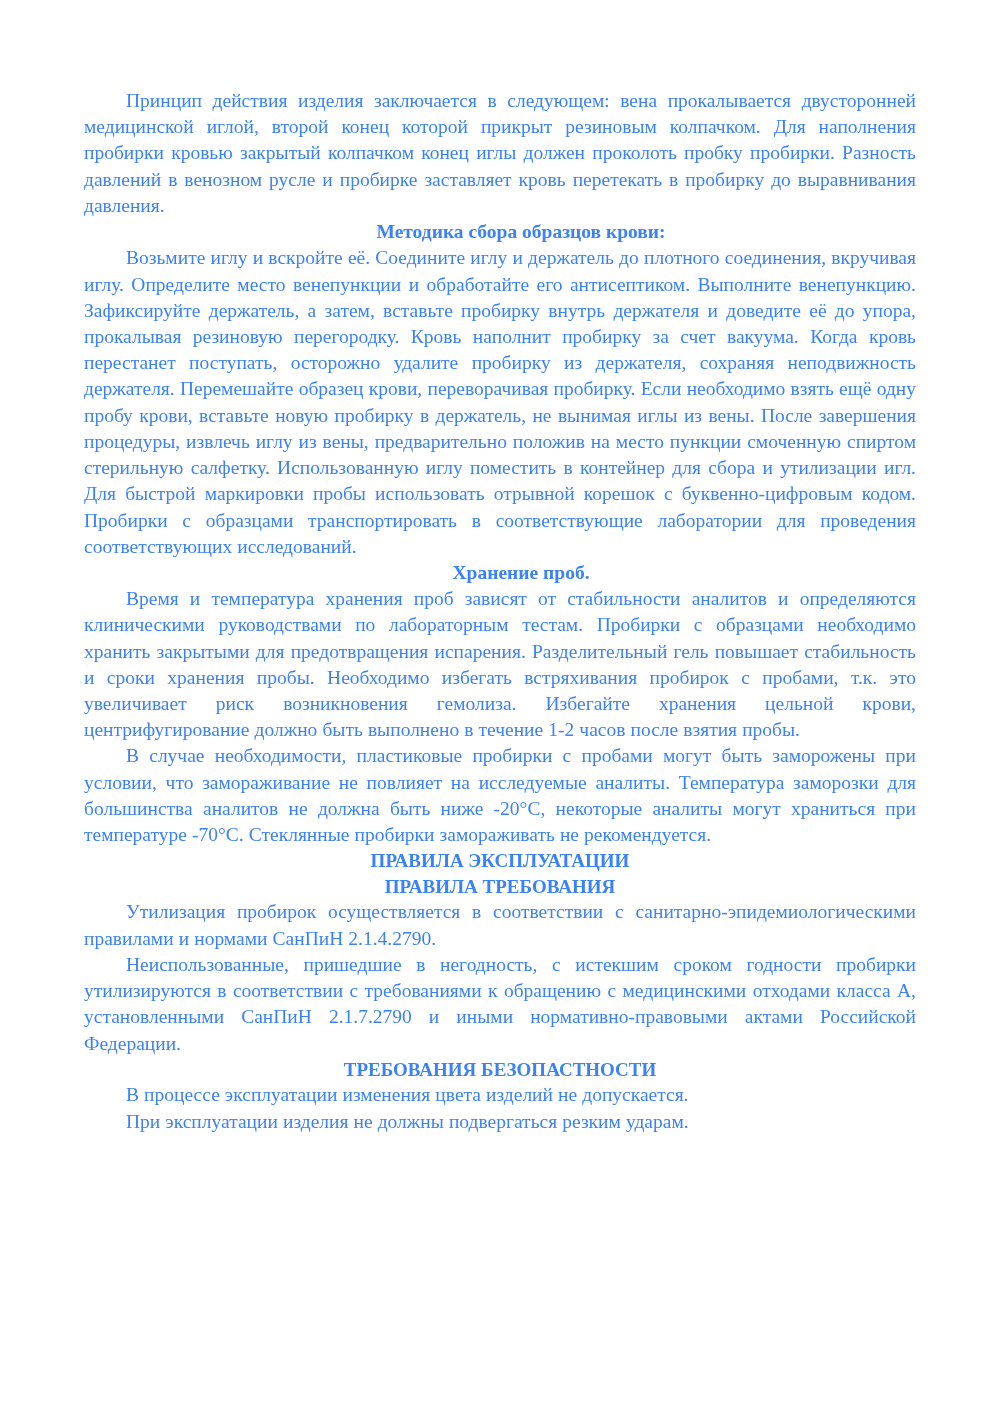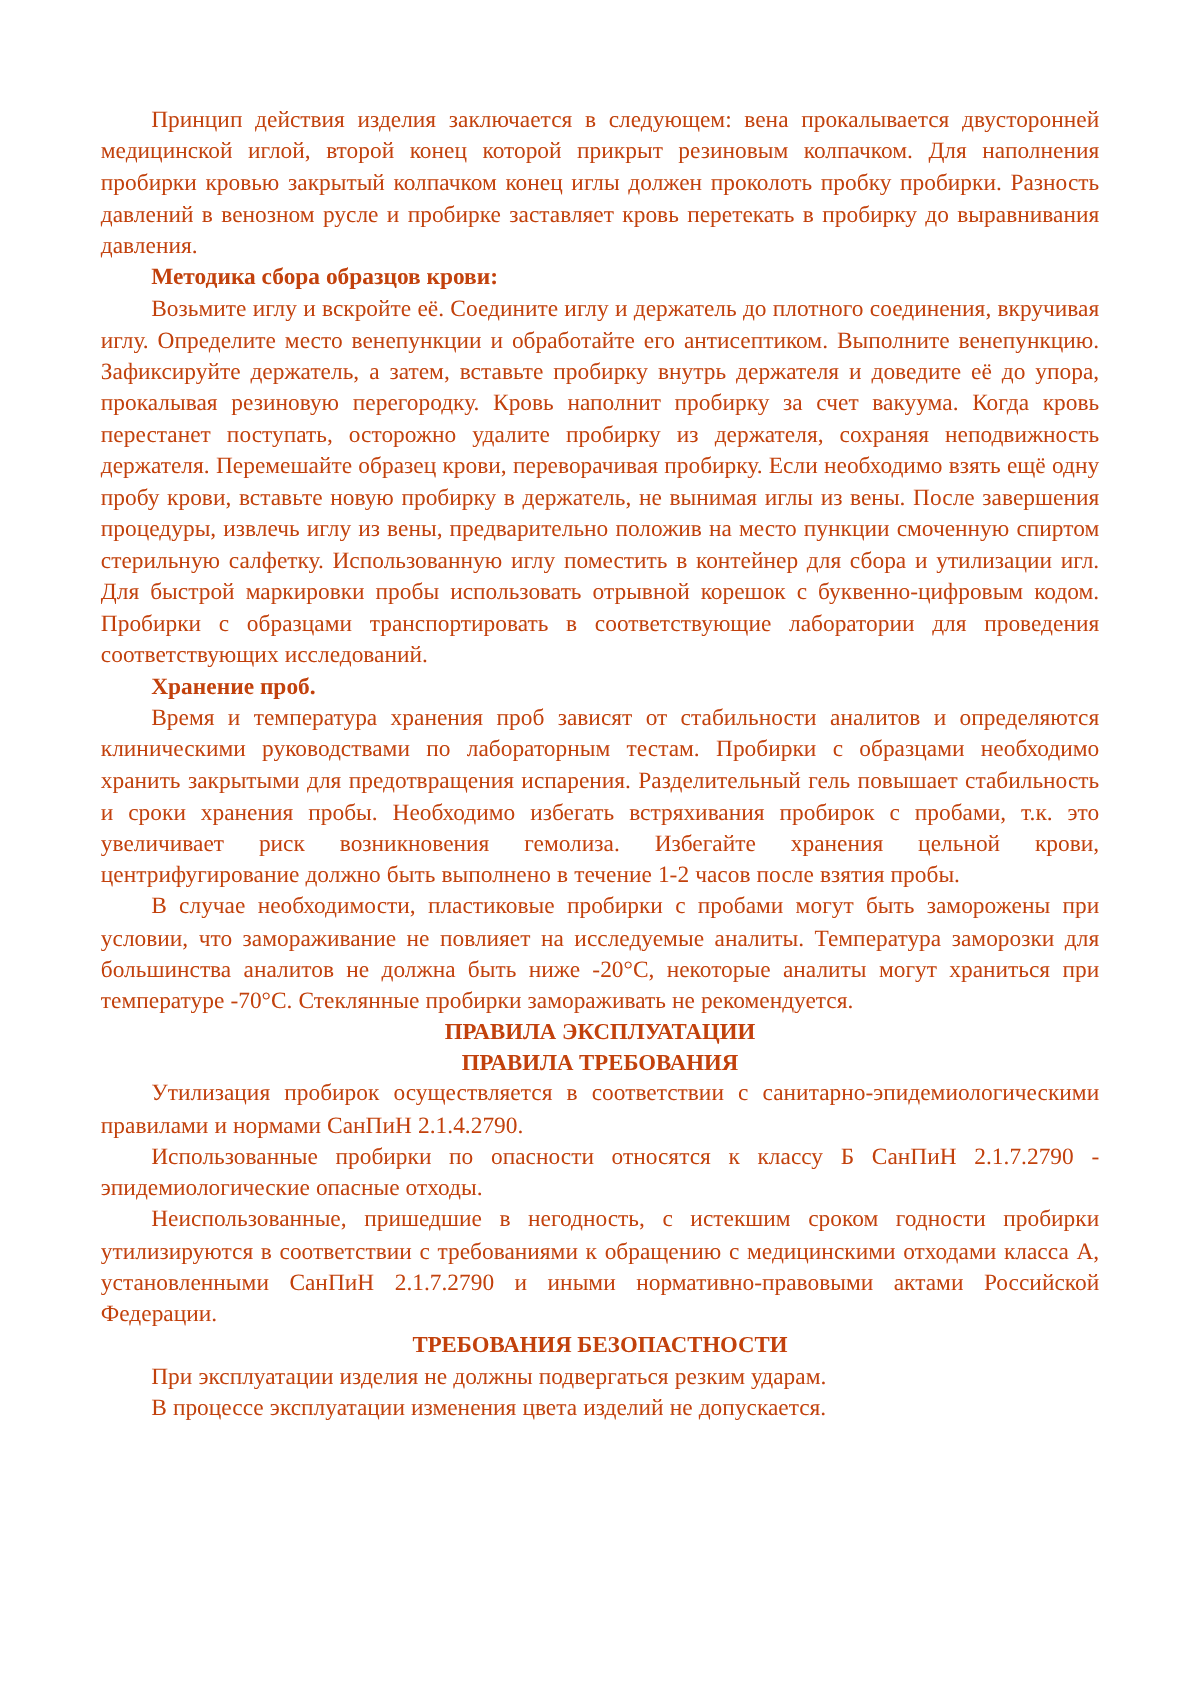--- a/index.html
+++ b/index.html
@@ -8,42 +8,42 @@
     background: #ffffff;
   }
   .page {
     width: 1000px;
     height: 1414px;
     position: relative;
     background: #ffffff;
     box-sizing: border-box;
     padding: 88px 84px 0 84px;
     font-family: "Liberation Serif", "DejaVu Serif", serif;
-    color: #c2410c;
+    color: #3b82f6;
   }
   .doc {
     width: 832px;
     margin: 0 auto;
   }
   p {
     margin: 0;
     font-size: 19.5px;
     line-height: 1.345;
     text-align: justify;
     text-indent: 42px;
     text-justify: inter-word;
     word-spacing: 0.2px;
   }
   .subhead {
     margin: 0;
     font-size: 19.5px;
     line-height: 1.345;
     font-weight: bold;
     text-indent: 42px;
-    text-align: left;
+    text-align: center;
   }
   h2.center {
     margin: 0;
     font-size: 19px;
     line-height: 1.345;
     font-weight: bold;
     text-align: center;
     text-transform: none;
     text-indent: 0;
   }
@@ -73,25 +73,24 @@
     <p>В случае необходимости, пластиковые пробирки с пробами могут быть заморожены при условии, что замораживание не повлияет на исследуемые аналиты. Температура заморозки для большинства аналитов не должна быть ниже -20°С, некоторые аналиты могут храниться при температуре -70°С. Стеклянные пробирки замораживать не рекомендуется.</p>
 
     <h2 class="center gap-before">ПРАВИЛА ЭКСПЛУАТАЦИИ</h2>
 
 
 
     <h2 class="center gap-small">ПРАВИЛА ТРЕБОВАНИЯ</h2>
 
     <p>Утилизация пробирок осуществляется в соответствии с санитарно-эпидемиологическими правилами и нормами СанПиН 2.1.4.2790.</p>
 
-    <p>Использованные пробирки по опасности относятся к классу Б СанПиН 2.1.7.2790 - эпидемиологические опасные отходы.</p>
 
 
     <p>Неиспользованные, пришедшие в негодность, с истекшим сроком годности пробирки утилизируются в соответствии с требованиями к обращению с медицинскими отходами класса А, установленными СанПиН 2.1.7.2790 и иными нормативно-правовыми актами Российской Федерации.</p>
 
     <h2 class="center gap-small">ТРЕБОВАНИЯ БЕЗОПАСТНОСТИ</h2>
 
+    <p>В процессе эксплуатации изменения цвета изделий не допускается.</p>
+
     <p>При эксплуатации изделия не должны подвергаться резким ударам.</p>
-
-    <p>В процессе эксплуатации изменения цвета изделий не допускается.</p>
 
   </div>
 </div>
 
 </body></html>

